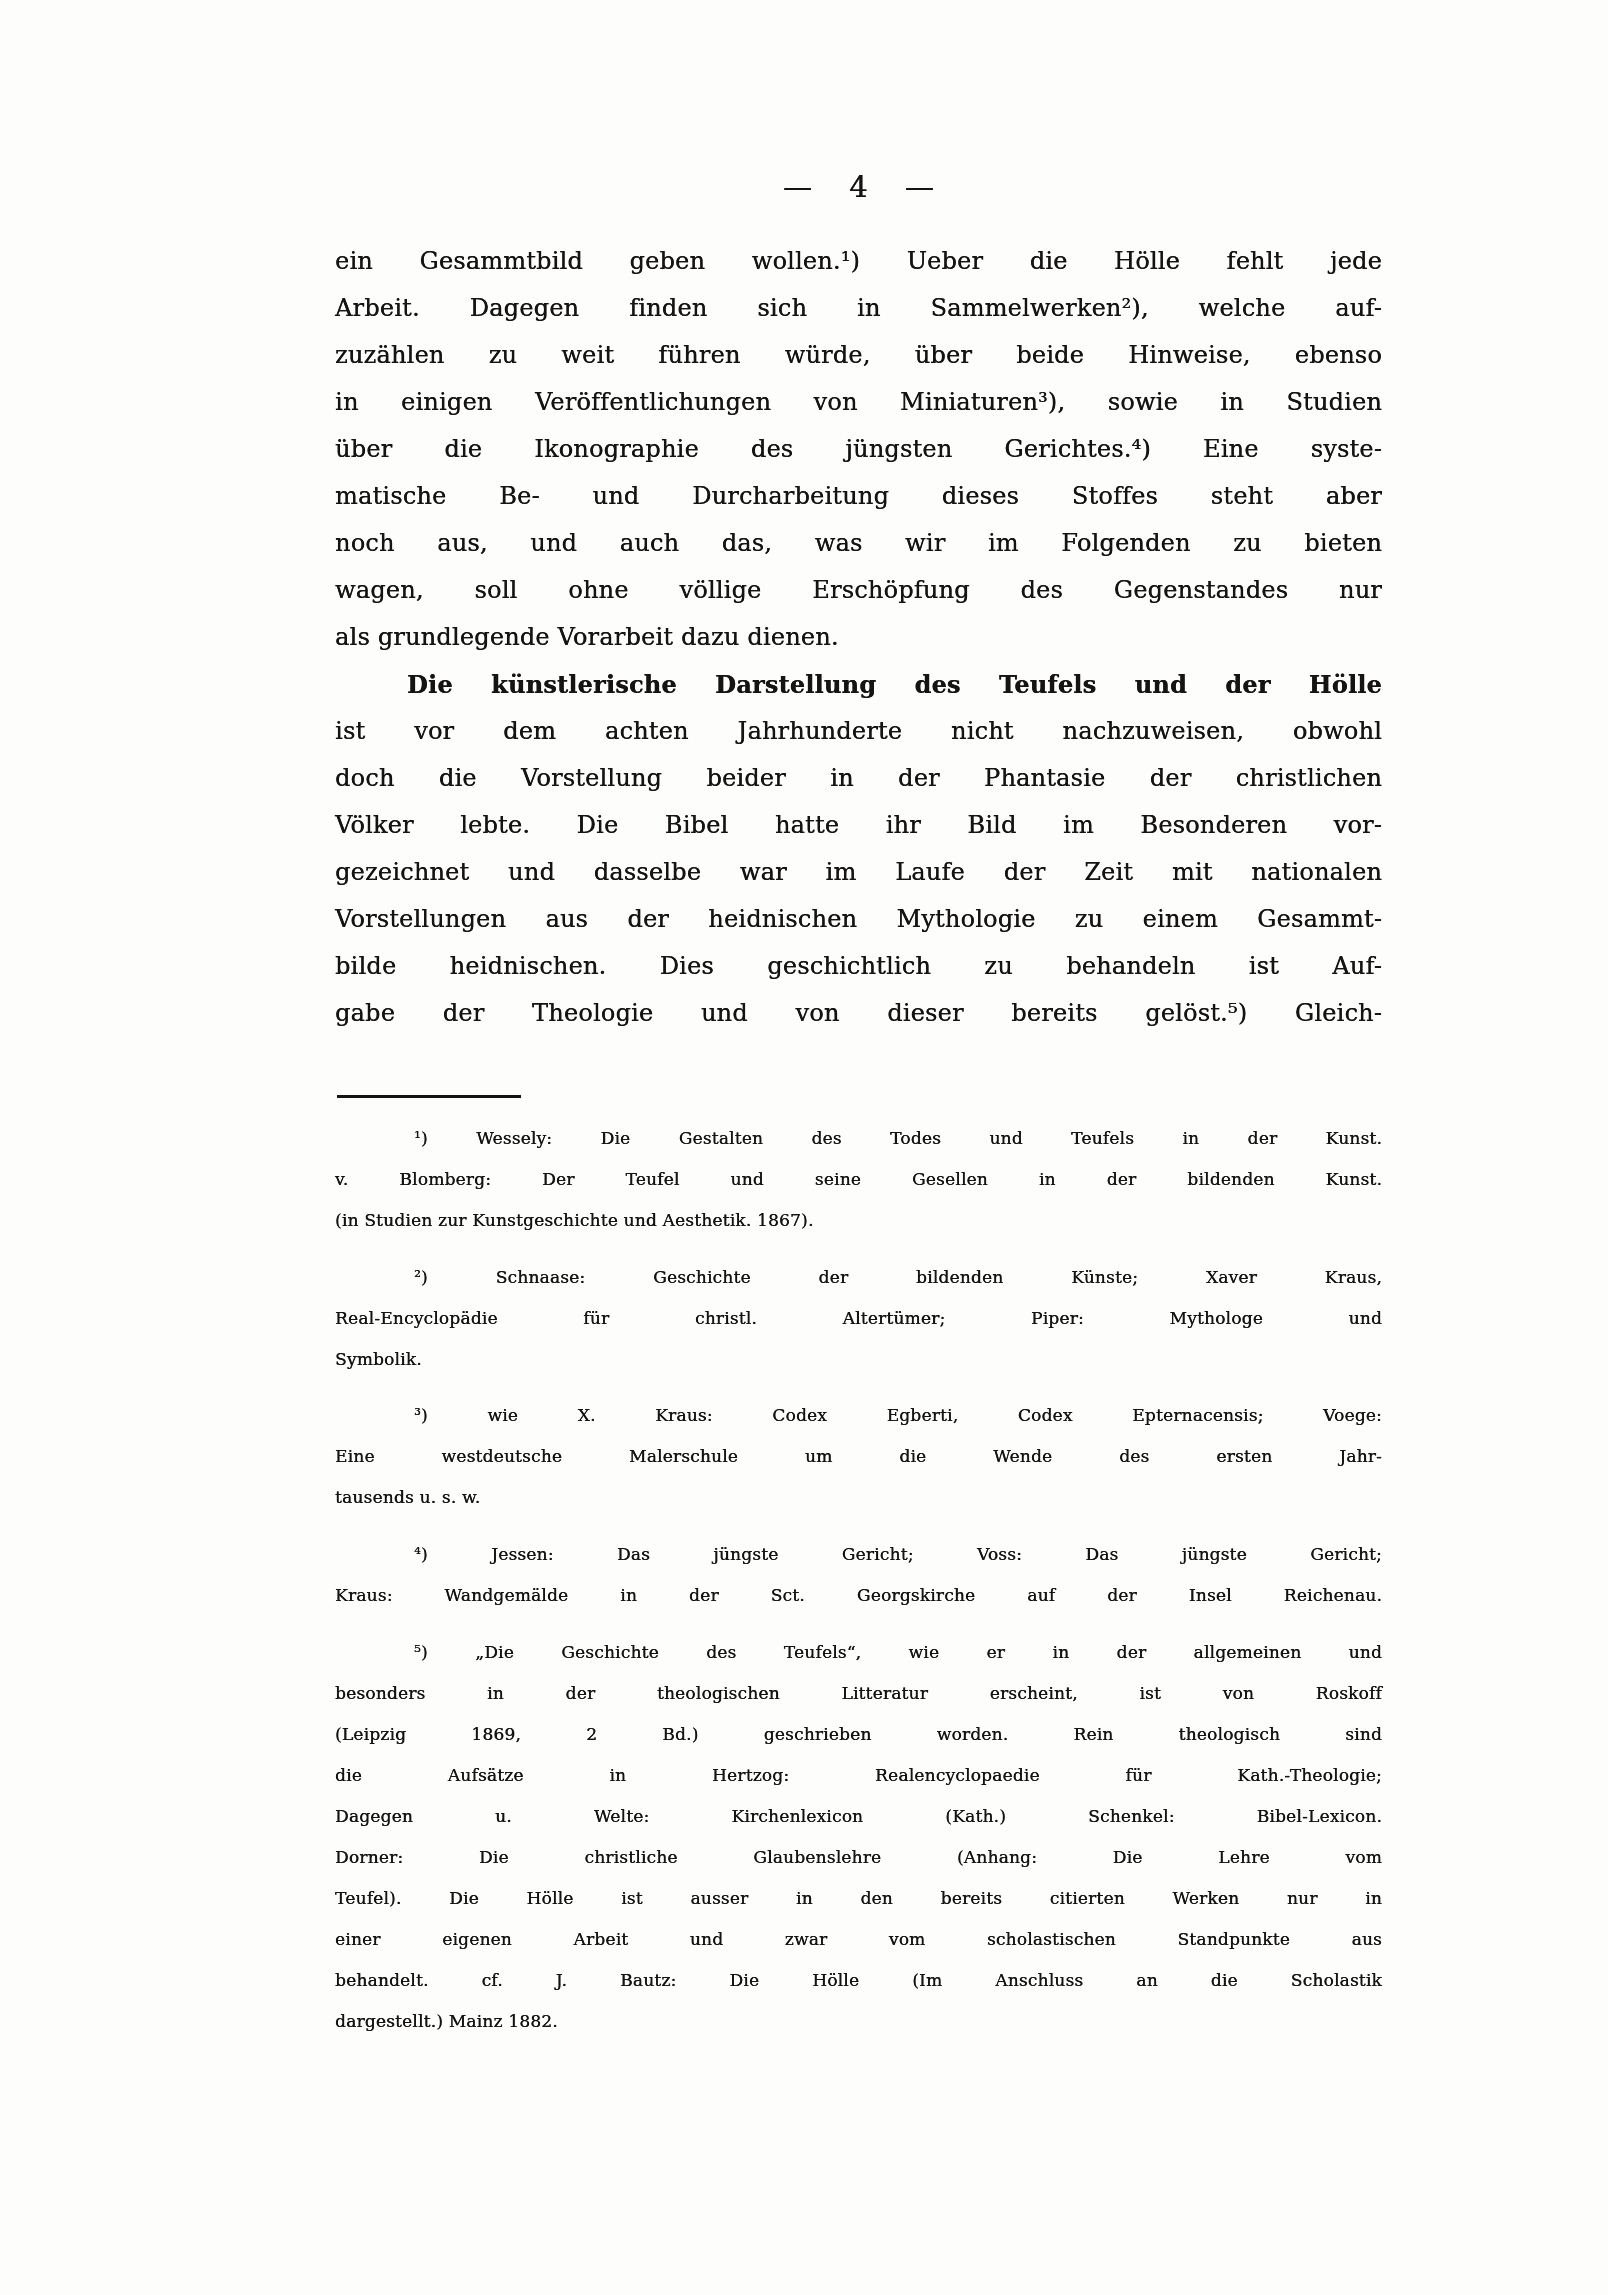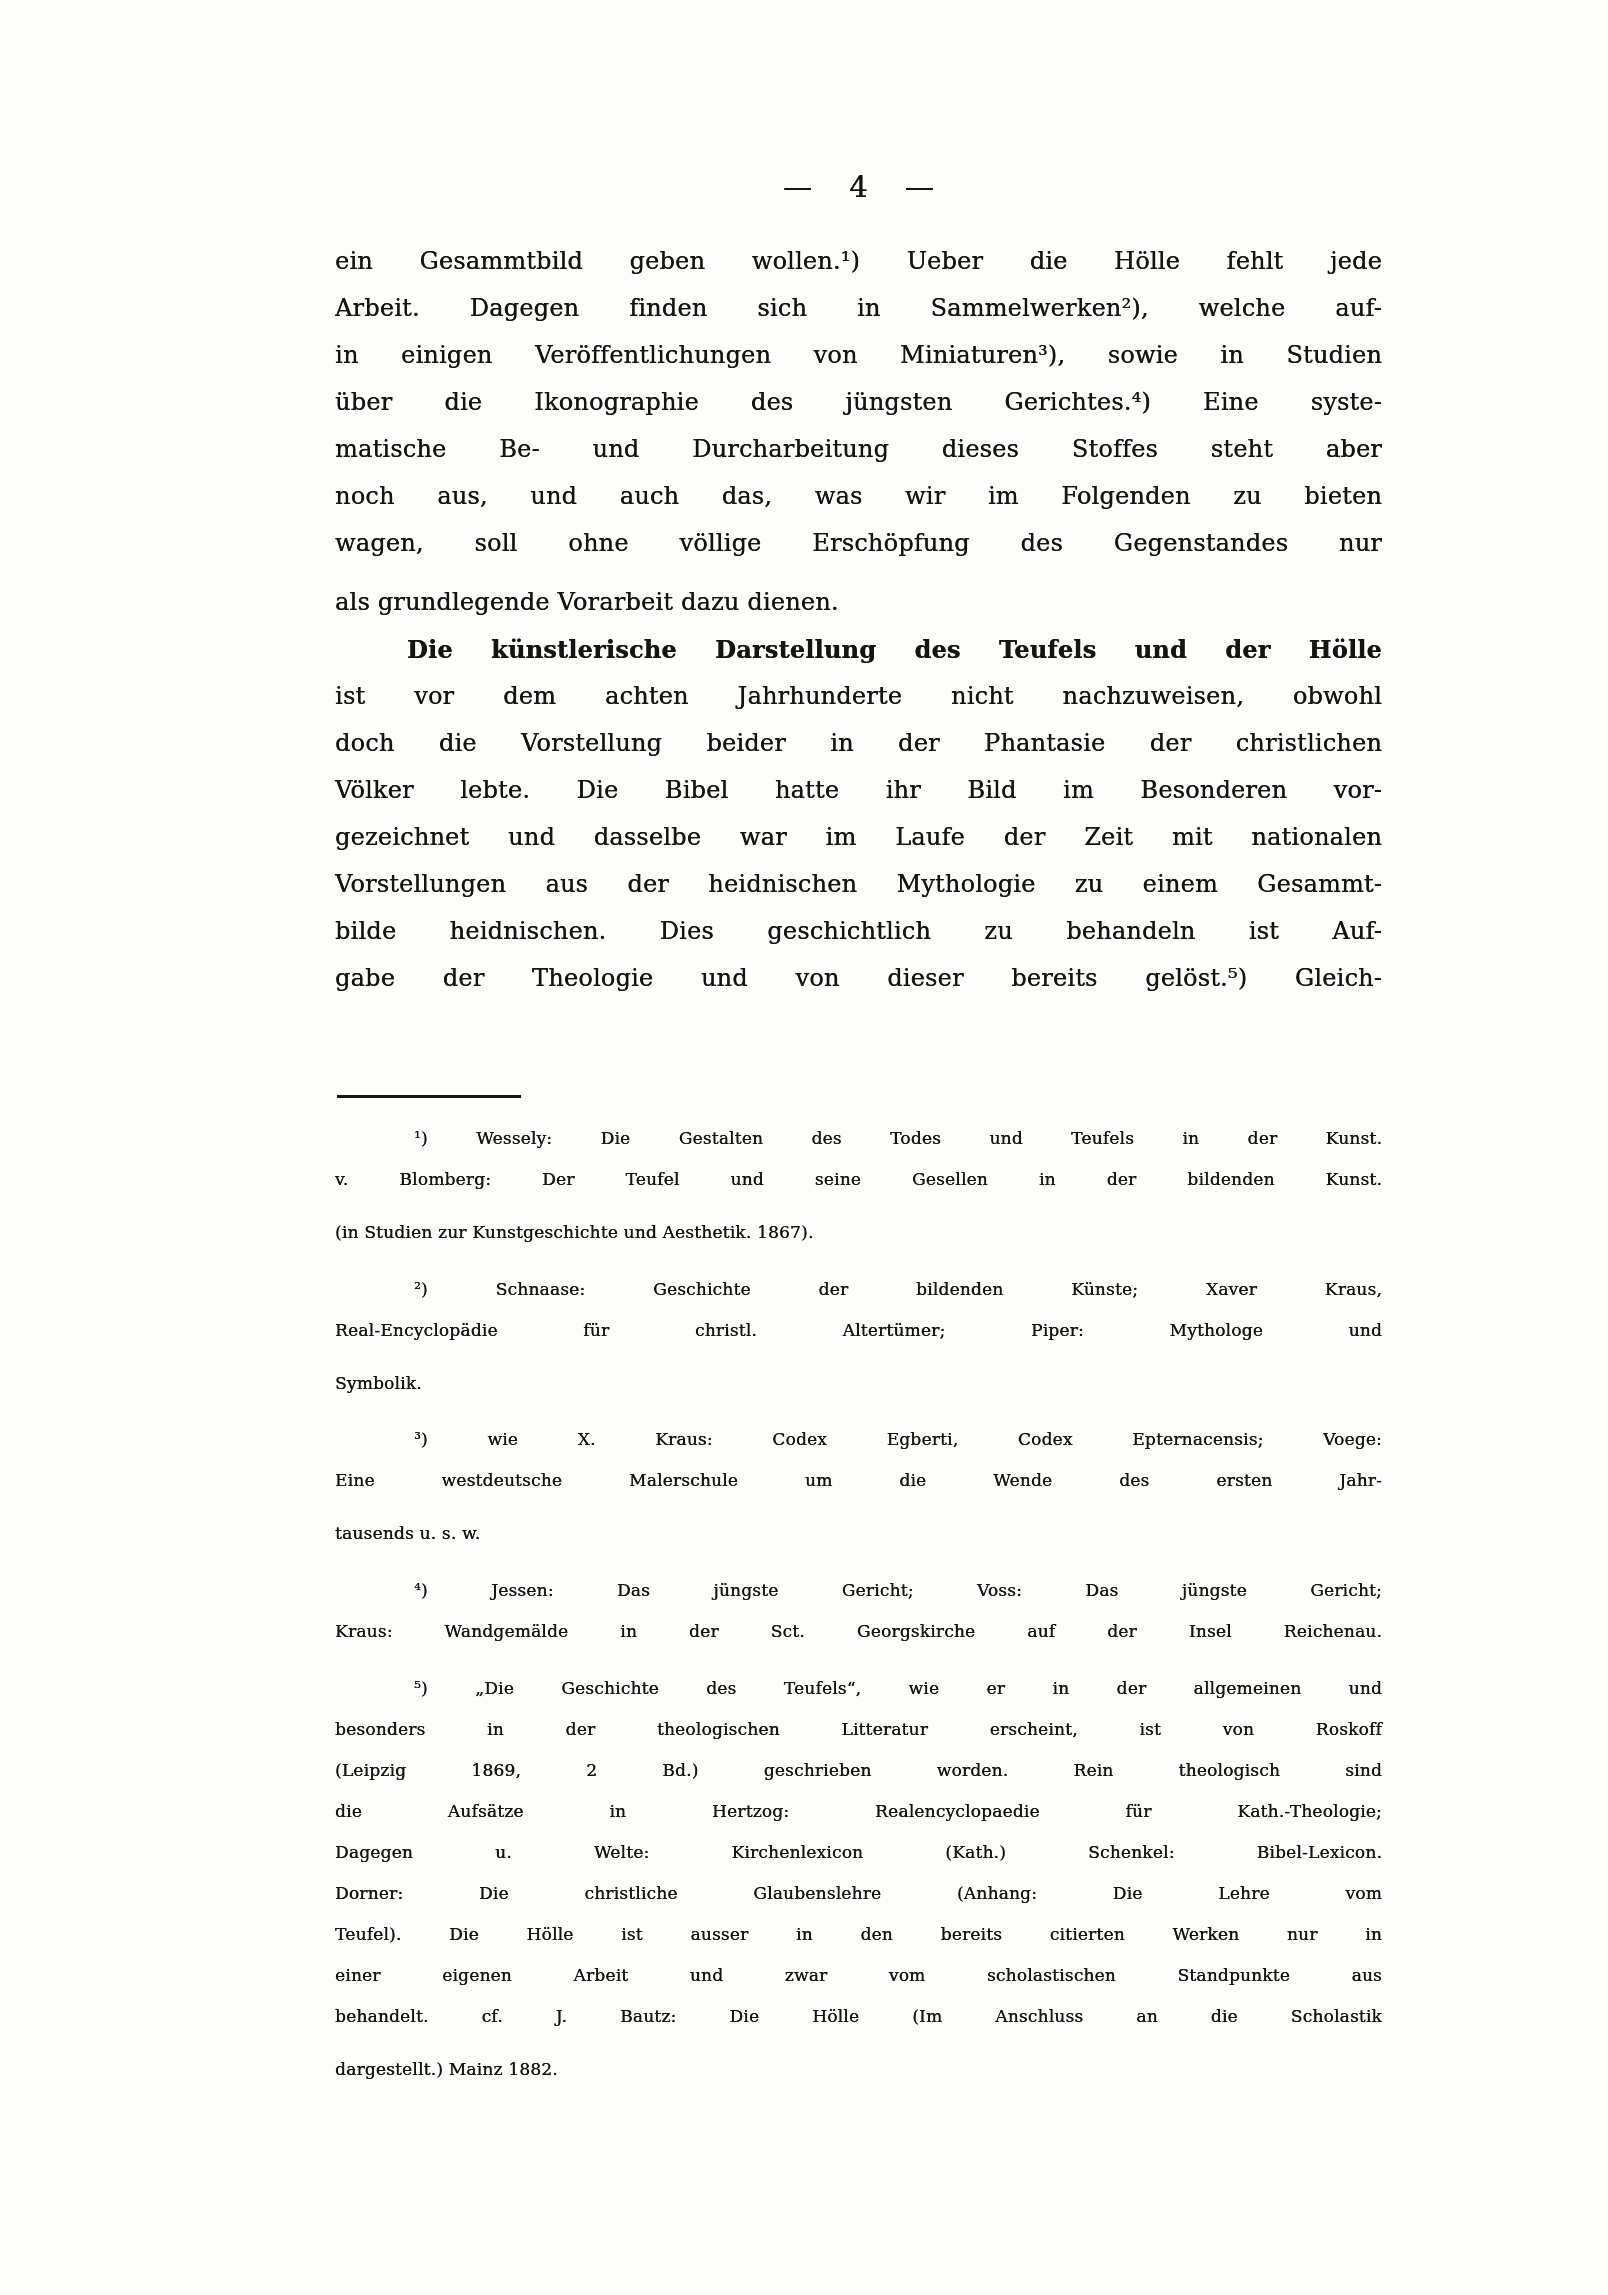--- a/index.html
+++ b/index.html
@@ -37,21 +37,20 @@
     width: 1047px;
     font-size: 24px;
     line-height: 47px;
   }
   .bline {
     text-align: justify;
     text-align-last: justify;
   }
   .endline {
     text-align-last: left !important;
-    margin-top: 12px;
   }
   .p-indent {
     padding-left: 72px;
     box-sizing: border-box;
     font-weight: bold;
   }
   .rule {
     position: absolute;
     top: 1095px;
     left: 337px;
@@ -86,20 +85,21 @@
 
   <div class="header">
     <span>—</span>
     <span>4</span>
     <span>—</span>
   </div>
 
   <div class="body-text">
     <div class="bline">ein Gesammtbild geben wollen.¹)  Ueber die Hölle fehlt jede</div>
     <div class="bline">Arbeit.  Dagegen finden sich in Sammelwerken²), welche auf-</div>
+    <div class="bline">zuzählen zu weit führen würde, über beide Hinweise, ebenso</div>
     <div class="bline">in einigen Veröffentlichungen von Miniaturen³), sowie in Studien</div>
     <div class="bline">über die Ikonographie des jüngsten Gerichtes.⁴)  Eine syste-</div>
     <div class="bline">matische Be- und Durcharbeitung dieses Stoffes steht aber</div>
     <div class="bline">noch aus, und auch das, was wir im Folgenden zu bieten</div>
     <div class="bline">wagen, soll ohne völlige Erschöpfung des Gegenstandes nur</div>
     <div class="bline endline">als grundlegende Vorarbeit dazu dienen.</div>
     <div class="bline p-indent">Die künstlerische Darstellung des Teufels und der Hölle</div>
     <div class="bline">ist vor dem achten Jahrhunderte nicht nachzuweisen, obwohl</div>
     <div class="bline">doch die Vorstellung beider in der Phantasie der christlichen</div>
     <div class="bline">Völker lebte.  Die Bibel hatte ihr Bild im Besonderen vor-</div>

